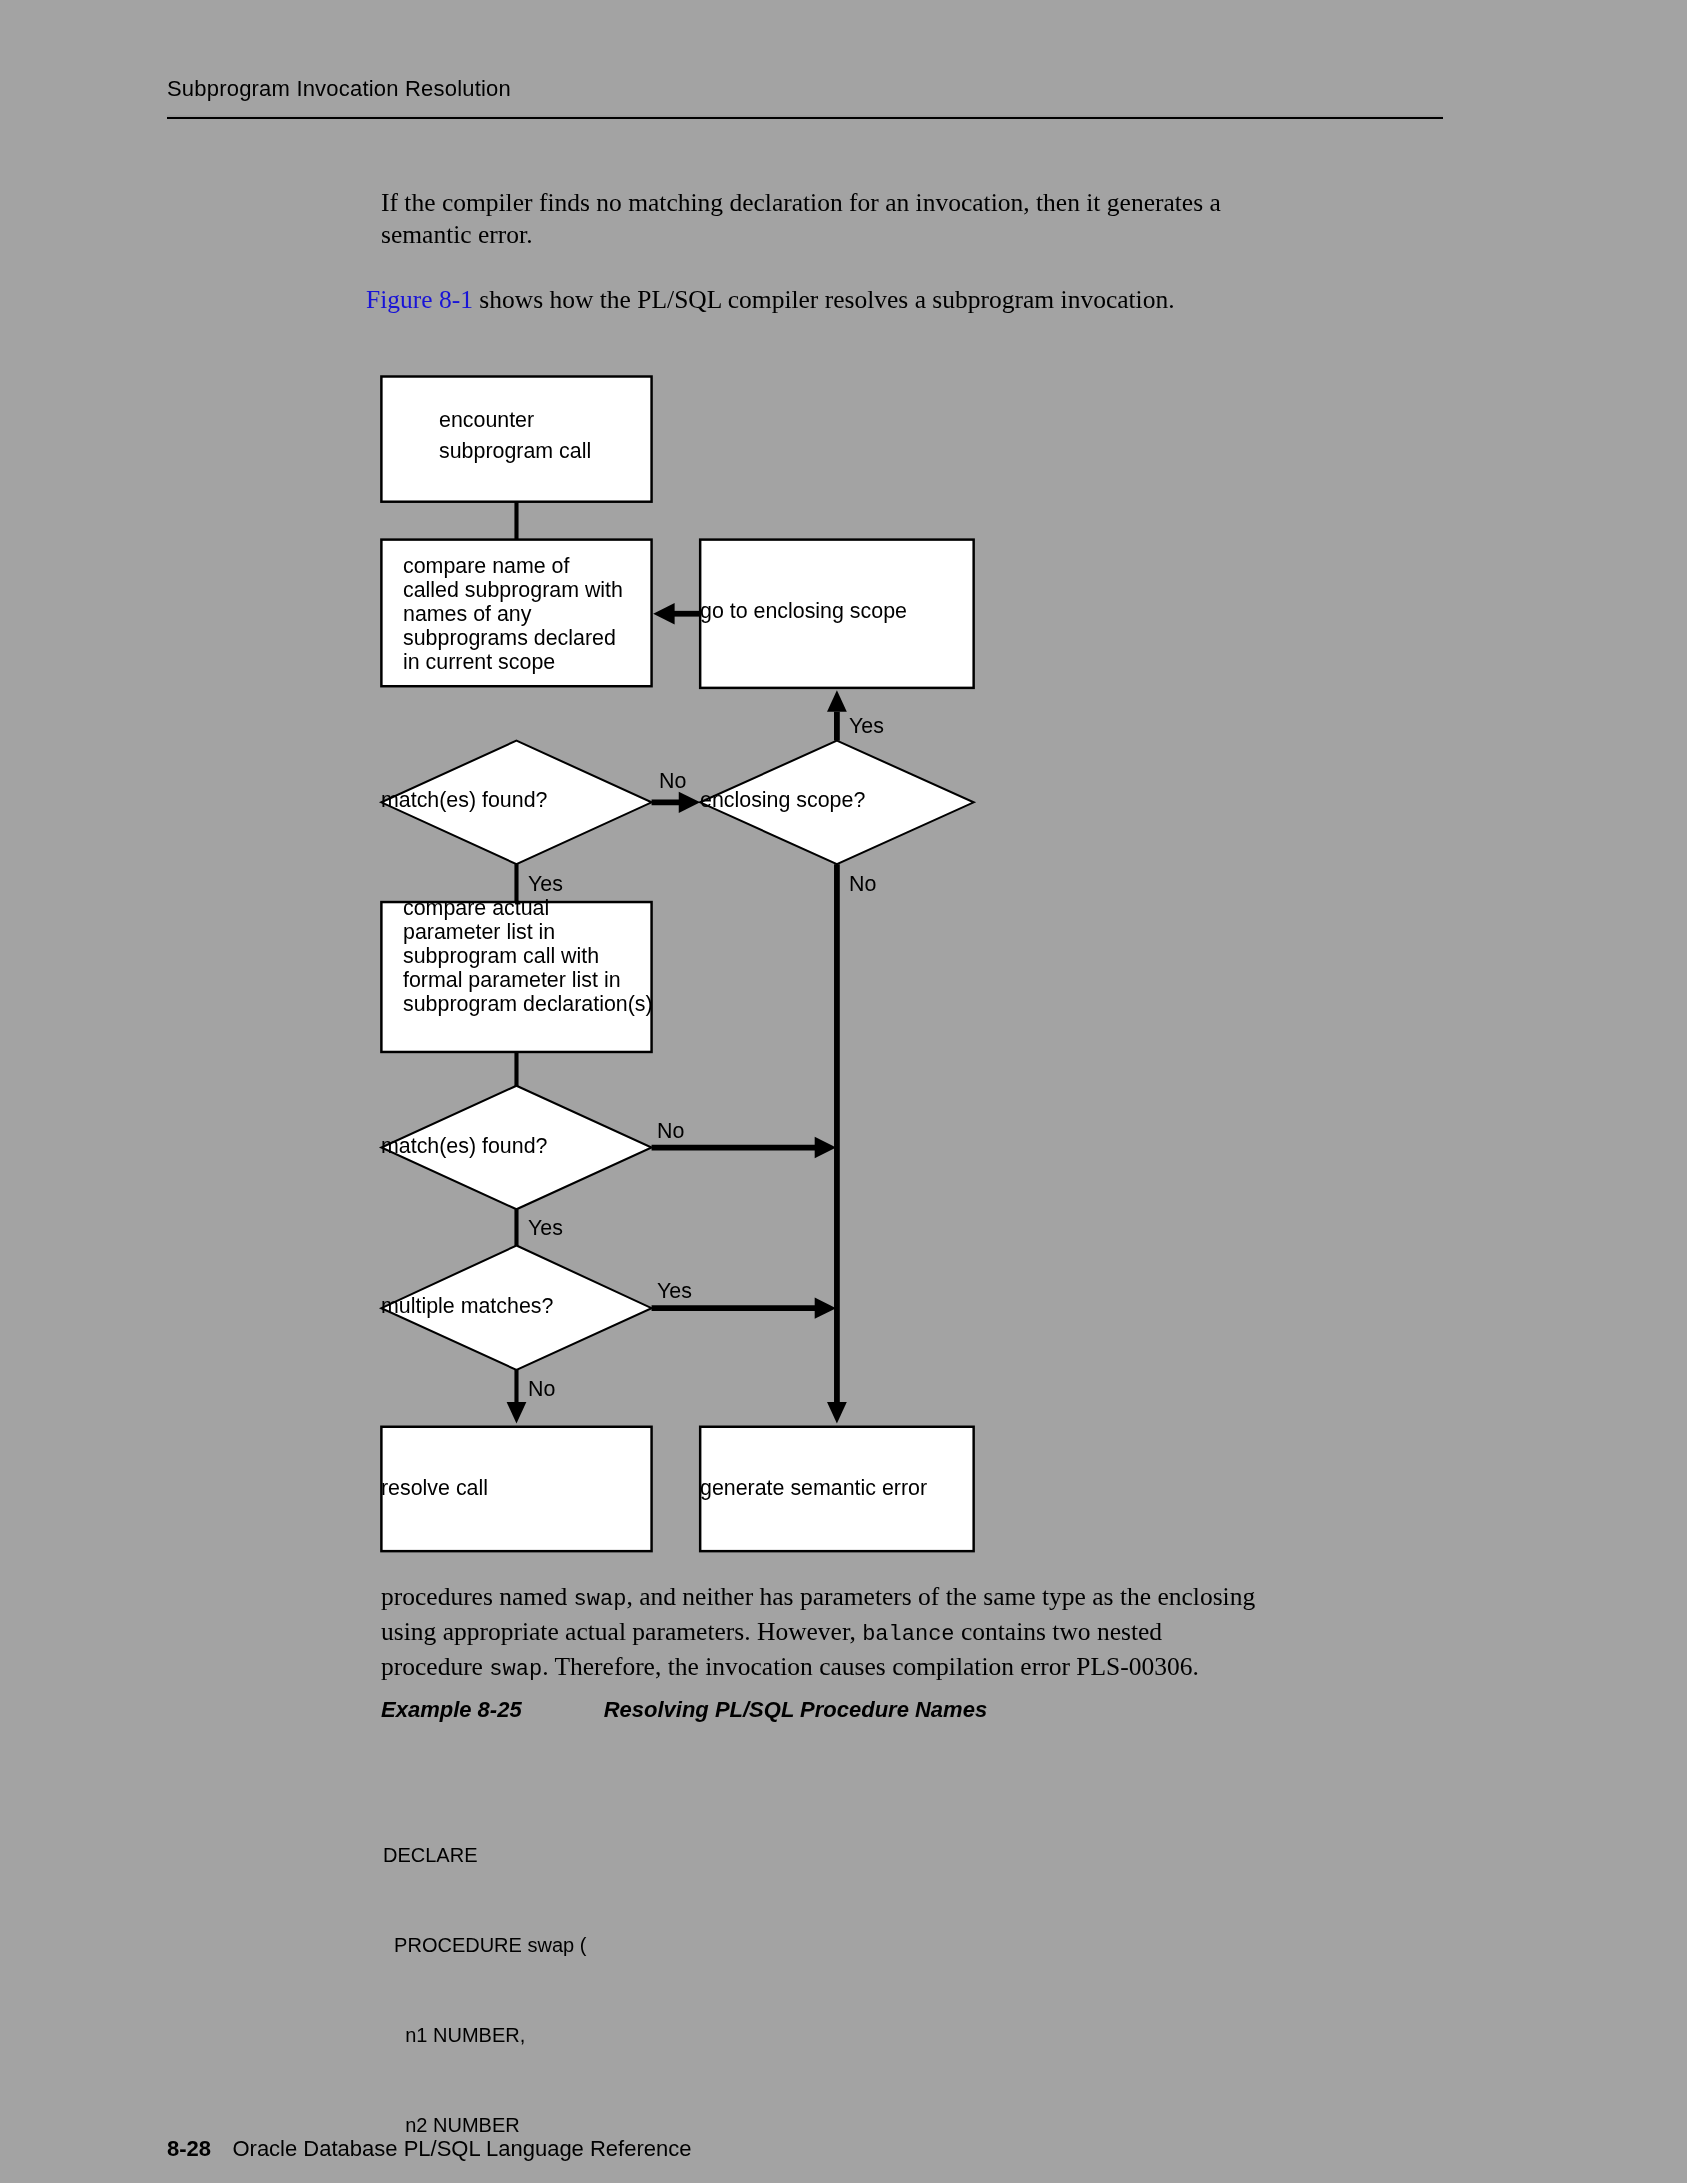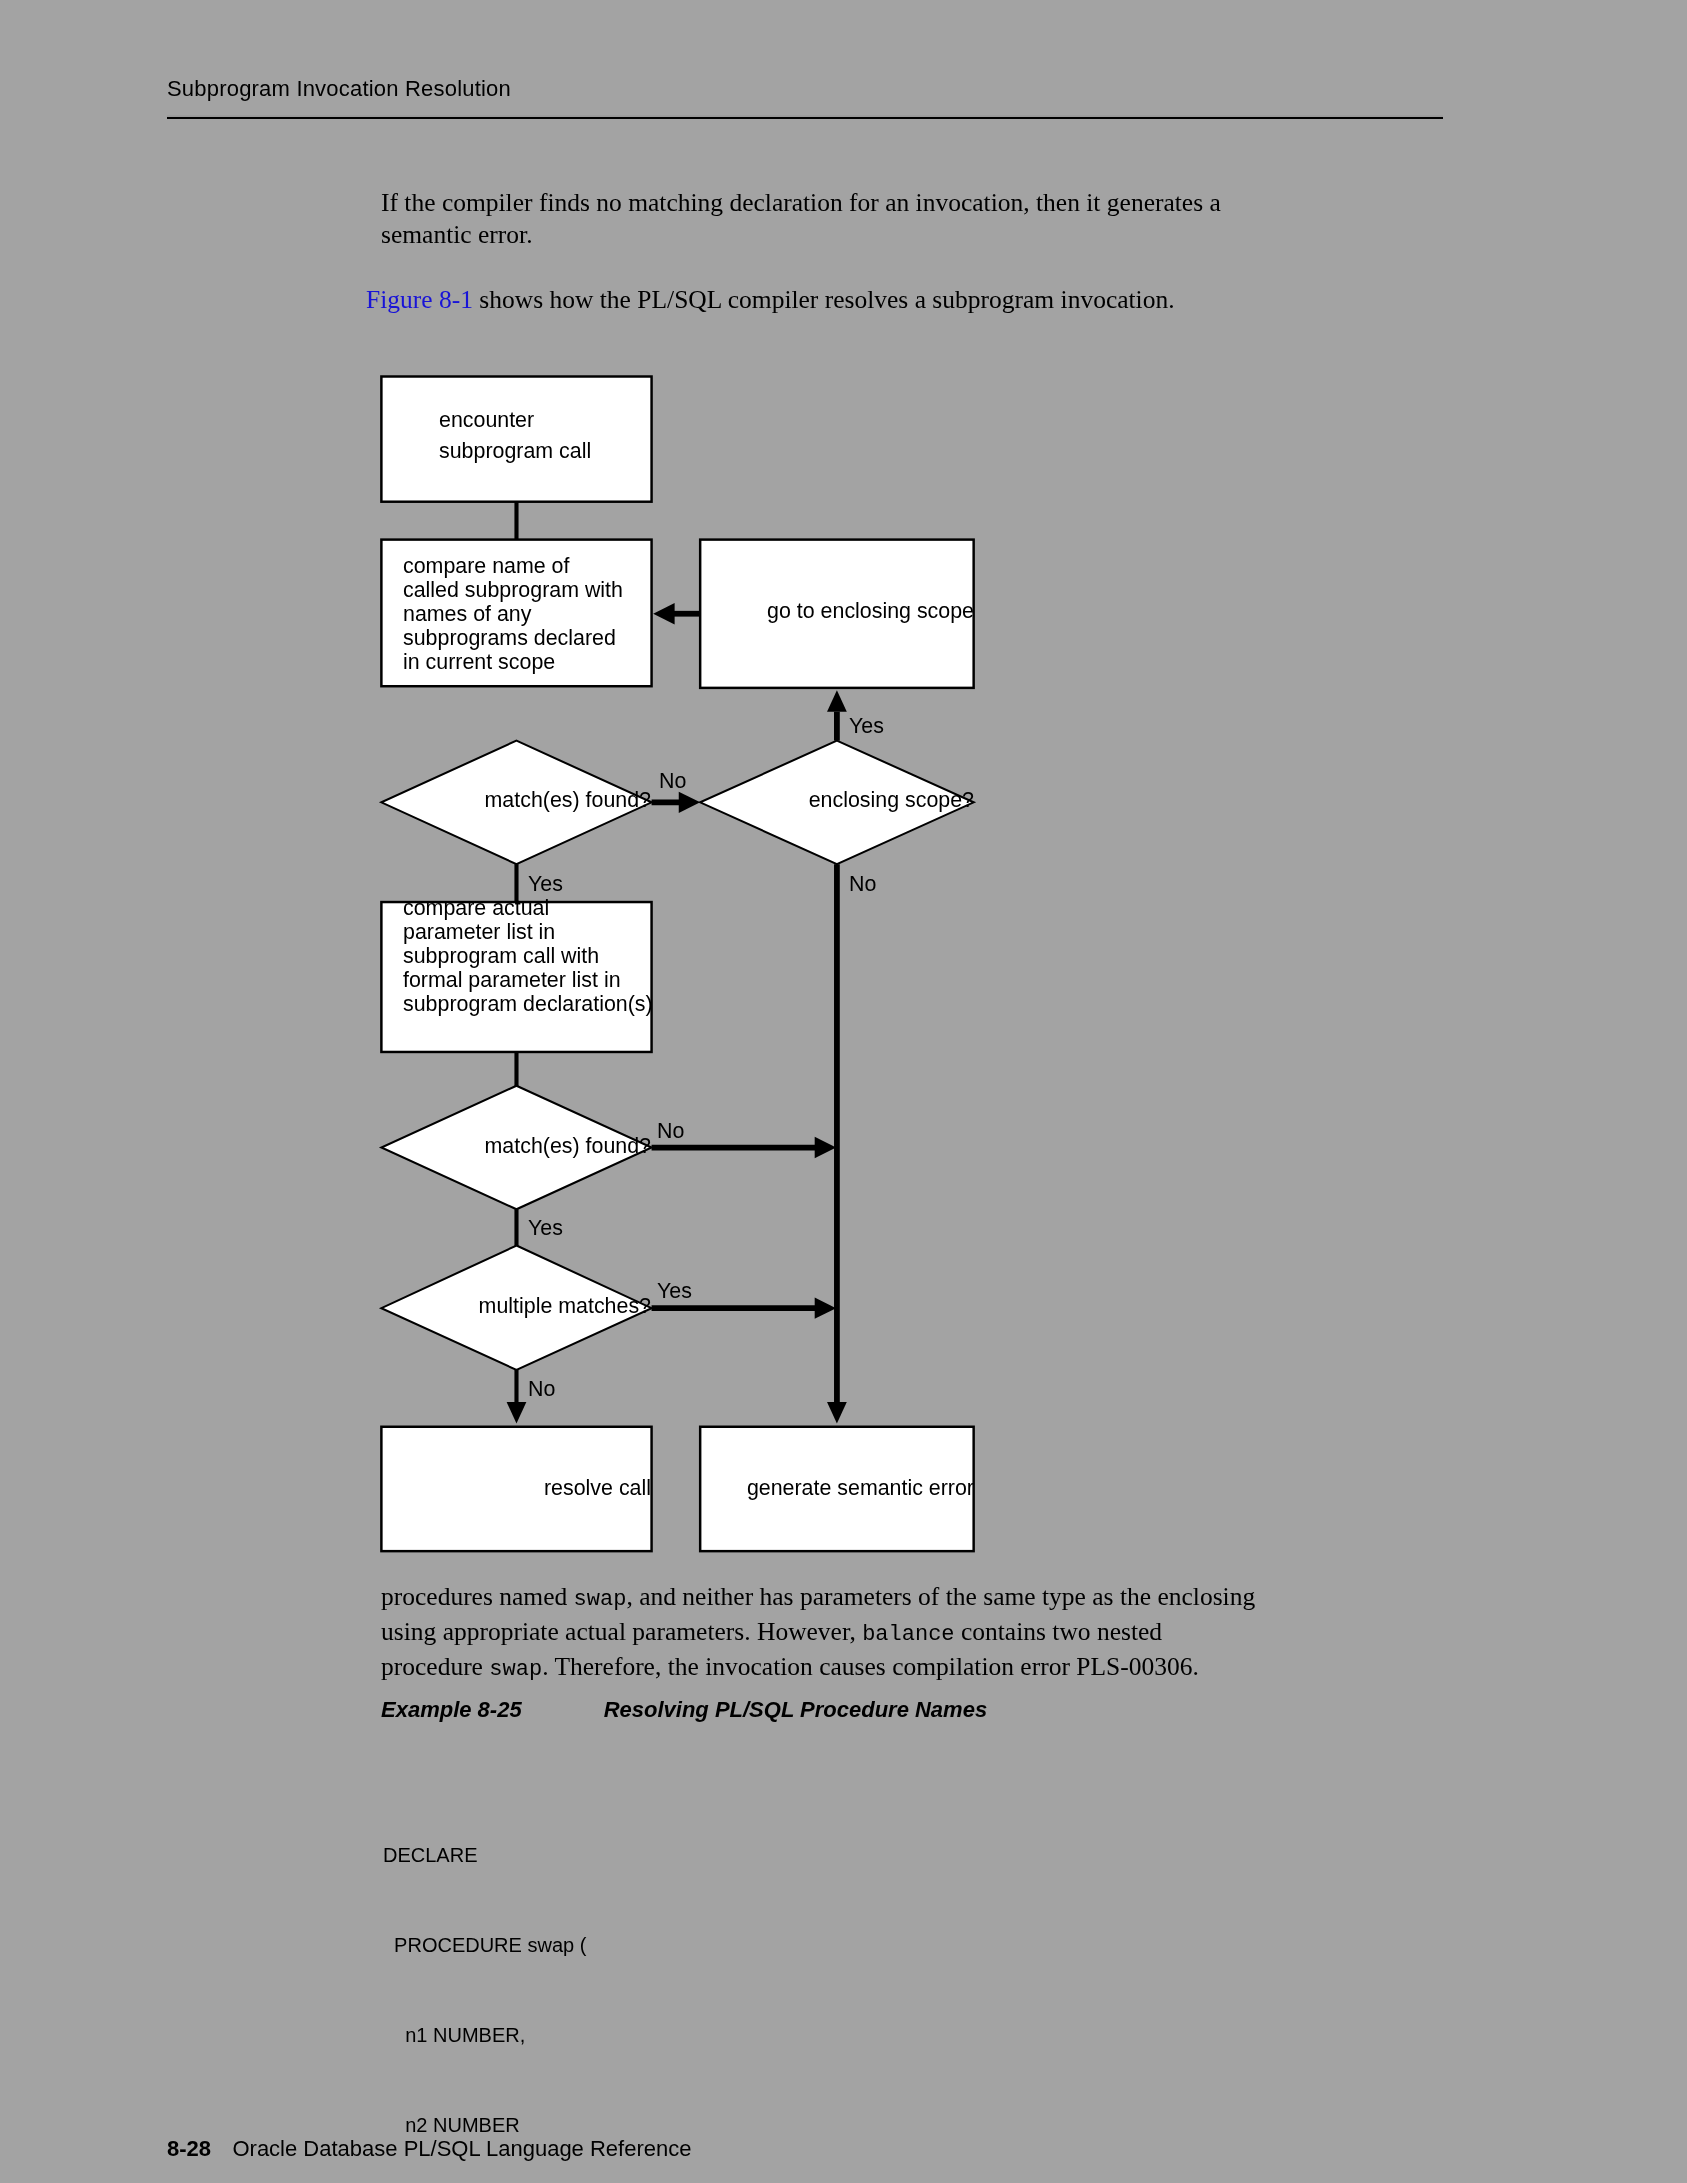--- a/index.html
+++ b/index.html
@@ -6,21 +6,21 @@
   .page{position:relative;width:1687px;height:2183px;background:#a3a3a3;overflow:hidden;
         font-family:"Liberation Sans",sans-serif;color:#000;}
   .abs{position:absolute;}
   .serif{font-family:"Liberation Serif",serif;font-size:25.5px;line-height:32px;white-space:nowrap;}
   .body-mono{font-family:"Liberation Mono",monospace;font-size:22px;}
   .link{cursor:pointer;}
   .running-head{font-size:22px;letter-spacing:0.2px;}
   .head-rule{height:1.6px;background:#000;box-shadow:0 -1.6px 0 #9a9a9a;}
   .caption{font-size:22px;font-weight:bold;font-style:italic;white-space:nowrap;}
   .fc-text{font-size:21.4px;line-height:24px;white-space:nowrap;}
-  .fc-center{text-align:right;}
+  .fc-center{text-align:left;}
   .fc-label{font-size:21.4px;white-space:nowrap;}
   .code{font-size:20px;line-height:30px;white-space:pre;}
   .footer-line{font-size:22px;white-space:nowrap;margin-top:48px;}
   .footer-line .pg{font-weight:bold;margin-right:21.4px;}
   svg{display:block;}
 </style>
 </head>
 <body>
 
 <div class="page">

